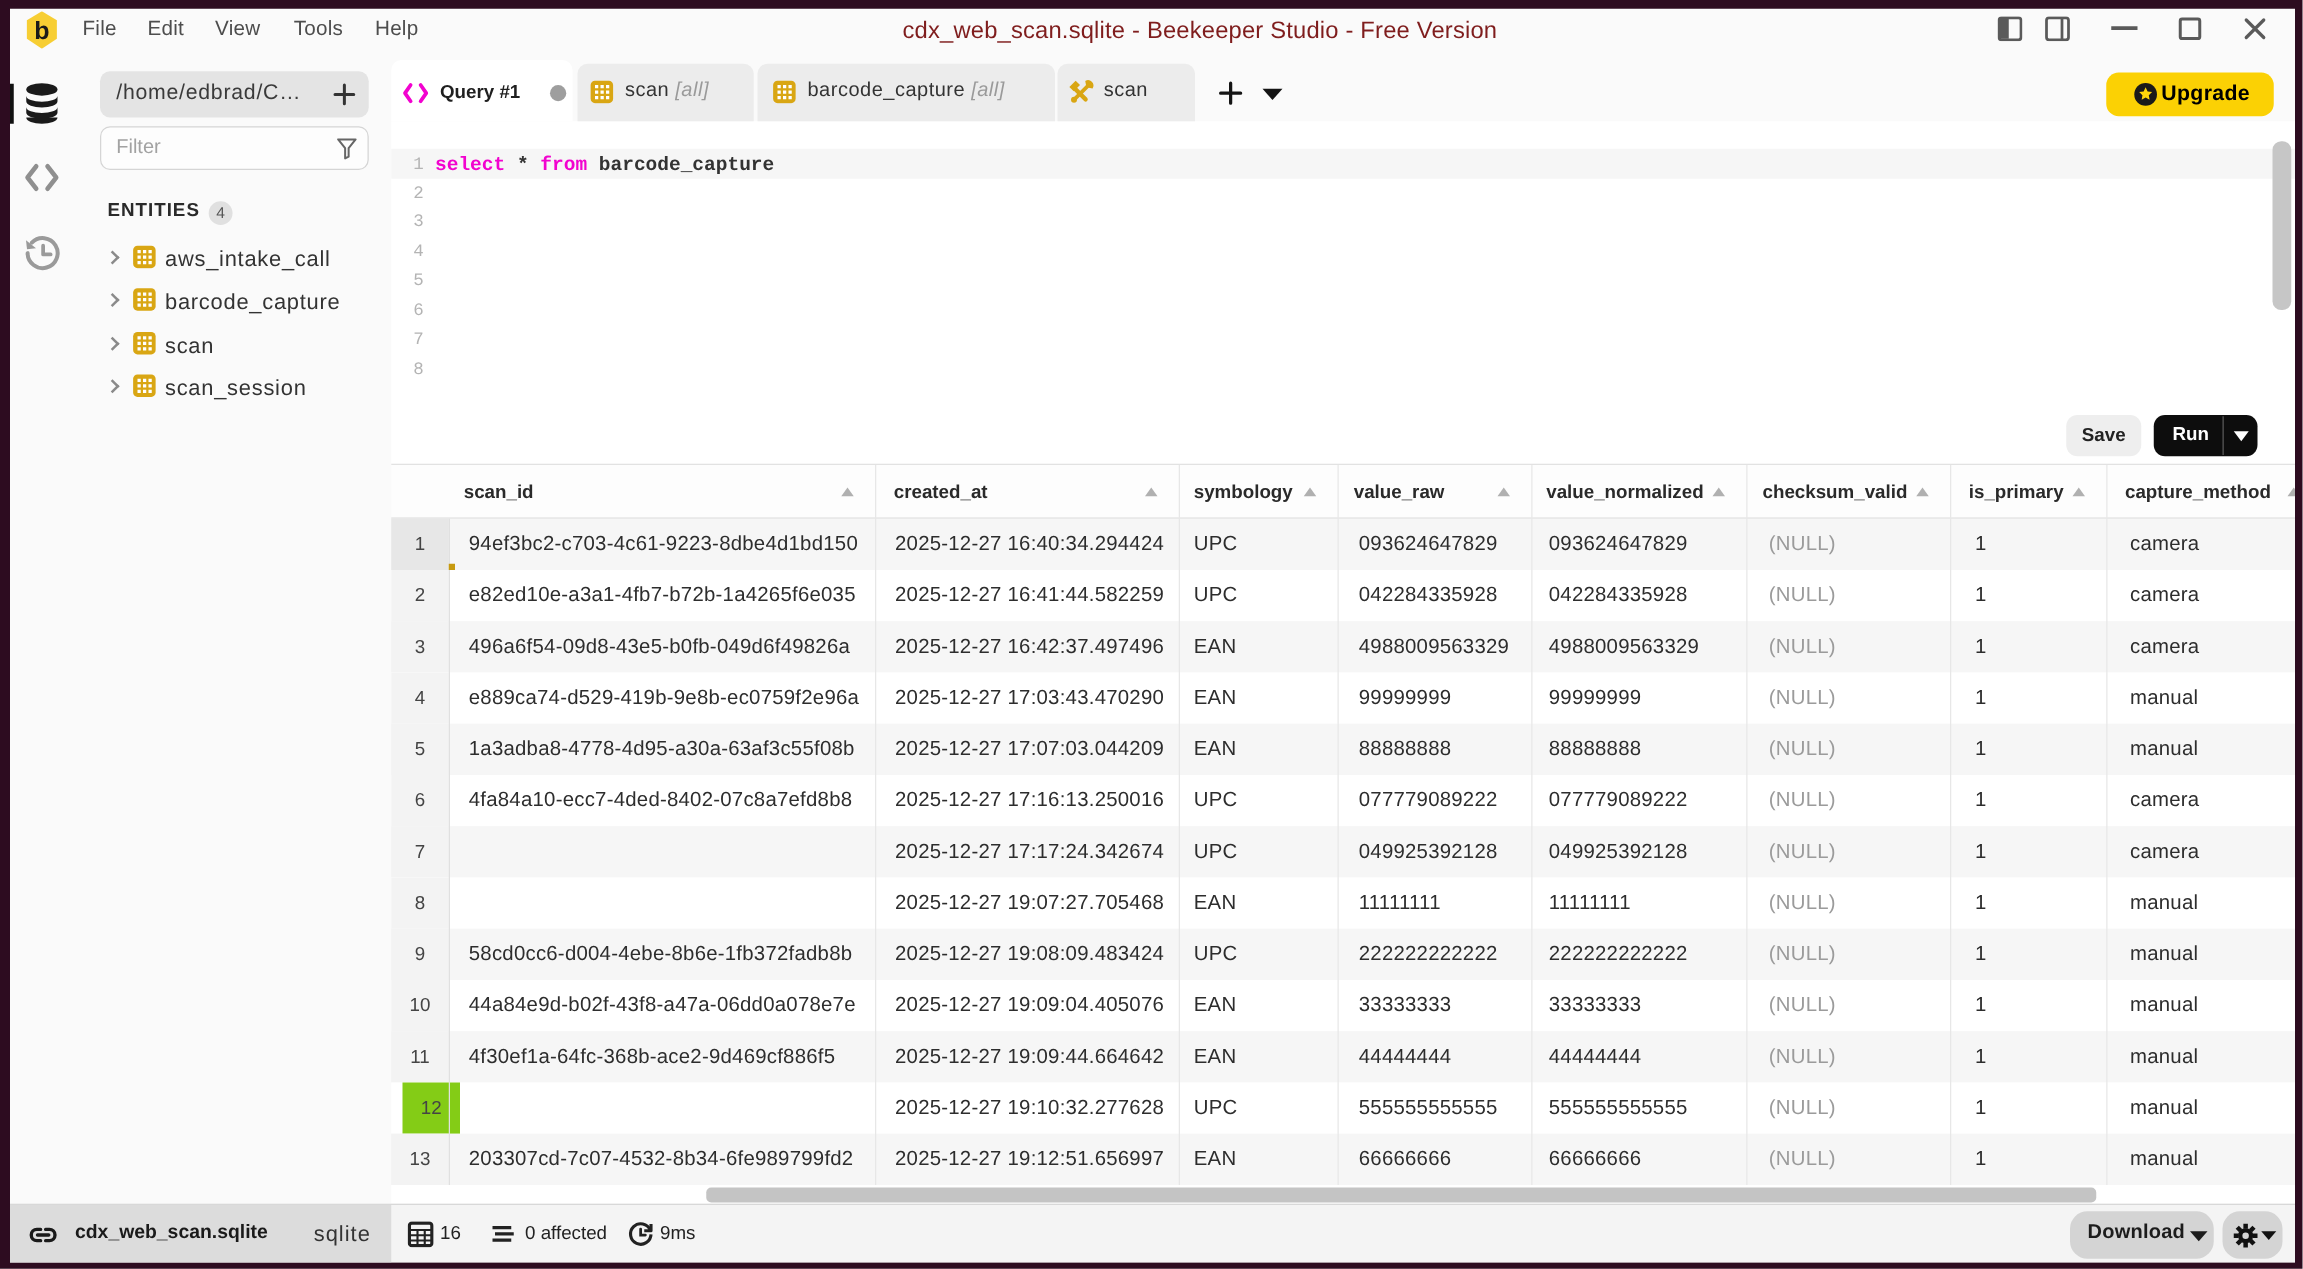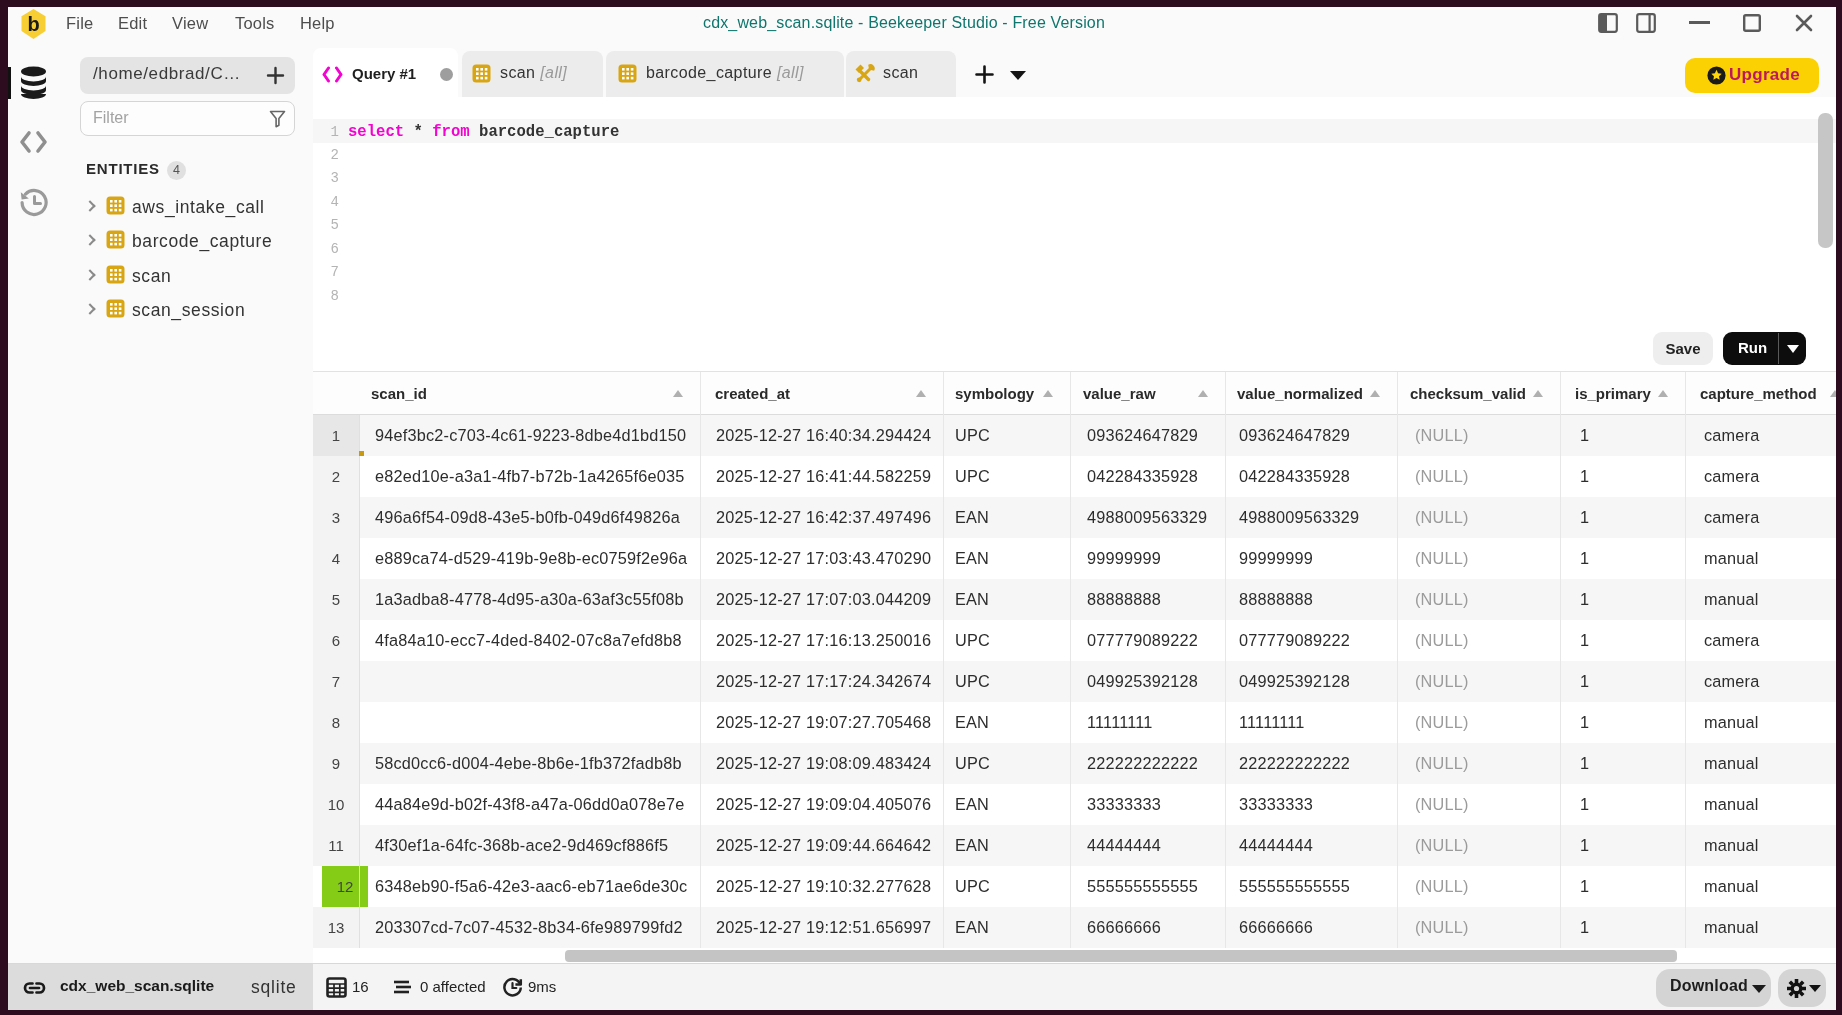--- a/index.html
+++ b/index.html
@@ -26,21 +26,21 @@
 
 <svg class="abs" style="left:12px;top:2px" width="27" height="30" viewBox="0 0 27 30">
 <polygon points="13.5,0 25.5,7.2 25.5,22 13.5,30 1.5,22 1.5,7.2" fill="#f7ce33"></polygon>
 <text x="13.5" y="22" font-family="Liberation Sans" font-size="20" font-weight="bold" fill="#1a1a1a" text-anchor="middle">b</text>
 </svg>
 <div class="menu" style="left:58px">File</div>
 <div class="menu" style="left:110px">Edit</div>
 <div class="menu" style="left:164px">View</div>
 <div class="menu" style="left:227px">Tools</div>
 <div class="menu" style="left:292px">Help</div>
-<div class="abs" style="left:695px;top:7px;font-size:16px;letter-spacing:0.15px;color:#0f766e">cdx_web_scan.sqlite - Beekeeper Studio - Free Version</div>
+<div class="abs" style="left:714px;top:7px;font-size:19px;letter-spacing:0.15px;color:#7f1d1d">cdx_web_scan.sqlite - Beekeeper Studio - Free Version</div>
 <svg class="abs" style="left:1590px;top:6px" width="20" height="20" viewBox="0 0 20 20">
       <rect x="1.2" y="1.2" width="17.6" height="17.6" rx="2" fill="none" stroke="#5a5a5a" stroke-width="2.2"></rect>
       <rect x="2" y="2" width="7" height="16" fill="#5a5a5a"></rect>
     </svg>
 <svg class="abs" style="left:1628px;top:6px" width="20" height="20" viewBox="0 0 20 20">
       <rect x="1.2" y="1.2" width="17.6" height="17.6" rx="2" fill="none" stroke="#5a5a5a" stroke-width="2.2"></rect>
       <rect x="12.5" y="1.5" width="2.2" height="17" fill="#5a5a5a"></rect>
     </svg>
 <div class="abs" style="left:1681px;top:14px;width:21px;height:3px;background:#5a5a5a"></div>
 <svg class="abs" style="left:1734px;top:6px" width="20" height="20" viewBox="0 0 20 20">
@@ -181,21 +181,21 @@
 <div class="abs" style="left:875px;top:57px;font-size:16px;letter-spacing:0.4px;color:#333">scan</div>
 <svg class="abs" style="left:966px;top:57px" width="21" height="21" viewBox="0 0 21 21">
       <path d="M10.5 2.5 v16 M2.5 10.5 h16" stroke="#141414" stroke-width="2.6" stroke-linecap="round"></path>
     </svg>
 <div class="abs" style="left:1002px;top:64px;width:0;height:0;border-left:8px solid transparent;border-right:8px solid transparent;border-top:9px solid #141414"></div>
 <div class="abs" style="left:1677px;top:51px;width:134px;height:35px;background:#fbd104;border-radius:10px"></div>
 <svg class="abs" style="left:1699px;top:59px" width="19" height="19" viewBox="0 0 18 18">
       <circle cx="9" cy="9" r="8.6" fill="#1a1a1a"></circle>
       <path d="M9 3.6 l1.5 3.2 3.4 0.45 -2.5 2.4 0.6 3.4 -3-1.6 -3 1.6 0.6-3.4 -2.5-2.4 3.4-0.45 Z" fill="#ffd60a"></path>
     </svg>
-<div class="abs" style="left:1721px;top:58px;font-size:17px;font-weight:bold;letter-spacing:0.3px;color:#be185d">Upgrade</div>
+<div class="abs" style="left:1721px;top:58px;font-size:17px;font-weight:bold;letter-spacing:0.3px;color:#000000">Upgrade</div>
 <div class="lnum" style="left:305px;top:116.5px">1</div>
 <div class="lnum" style="left:305px;top:139.9px">2</div>
 <div class="lnum" style="left:305px;top:163.4px">3</div>
 <div class="lnum" style="left:305px;top:186.8px">4</div>
 <div class="lnum" style="left:305px;top:210.2px">5</div>
 <div class="lnum" style="left:305px;top:233.7px">6</div>
 <div class="lnum" style="left:305px;top:257.1px">7</div>
 <div class="lnum" style="left:305px;top:280.5px">8</div>
 <div class="abs mono" style="left:340px;top:115.5px;font-size:15.6px;font-weight:bold;color:#333"><span style="color:#f203cf">select</span> * <span style="color:#f203cf">from</span> <span style="font-weight:bold;color:#333">barcode_capture</span></div>
 <div class="abs" style="left:1810px;top:106px;width:15px;height:135px;background:#c6c6c6;border-radius:7px"></div>
@@ -324,21 +324,20 @@
 <div class="cell" style="left:367px;top:818px;width:325px;height:41px">4f30ef1a-64fc-368b-ace2-9d469cf886f5</div>
 <div class="cell" style="left:708px;top:818px;width:227px;height:41px">2025-12-27 19:09:44.664642</div>
 <div class="cell" style="left:947px;top:818px;width:115px;height:41px">EAN</div>
 <div class="cell" style="left:1079px;top:818px;width:138px;height:41px">44444444</div>
 <div class="cell" style="left:1231px;top:818px;width:158px;height:41px">44444444</div>
 <div class="cell null" style="left:1407px;top:818px;width:145px;height:41px">(NULL)</div>
 <div class="cell" style="left:1572px;top:818px;width:105px;height:41px">1</div>
 <div class="cell" style="left:1696px;top:818px;width:134px;height:41px">manual</div>
 <div class="abs" style="left:305px;top:859px;width:1523px;height:41px;background:#ffffff"></div>
 <div class="gut" style="left:314px;top:859px;width:46px;height:41px;background:#84cc16">12</div>
-<div class="cell" style="left:367px;top:859px;width:325px;height:41px">6348eb90-f5a6-42e3-aac6-eb71ae6de30c</div>
 <div class="cell" style="left:708px;top:859px;width:227px;height:41px">2025-12-27 19:10:32.277628</div>
 <div class="cell" style="left:947px;top:859px;width:115px;height:41px">UPC</div>
 <div class="cell" style="left:1079px;top:859px;width:138px;height:41px">555555555555</div>
 <div class="cell" style="left:1231px;top:859px;width:158px;height:41px">555555555555</div>
 <div class="cell null" style="left:1407px;top:859px;width:145px;height:41px">(NULL)</div>
 <div class="cell" style="left:1572px;top:859px;width:105px;height:41px">1</div>
 <div class="cell" style="left:1696px;top:859px;width:134px;height:41px">manual</div>
 <div class="abs" style="left:305px;top:900px;width:1523px;height:41px;background:#f6f6f6"></div>
 <div class="gut" style="left:305px;top:900px;width:46px;height:41px;background:#f3f3f3">13</div>
 <div class="cell" style="left:367px;top:900px;width:325px;height:41px">203307cd-7c07-4532-8b34-6fe989799fd2</div>

